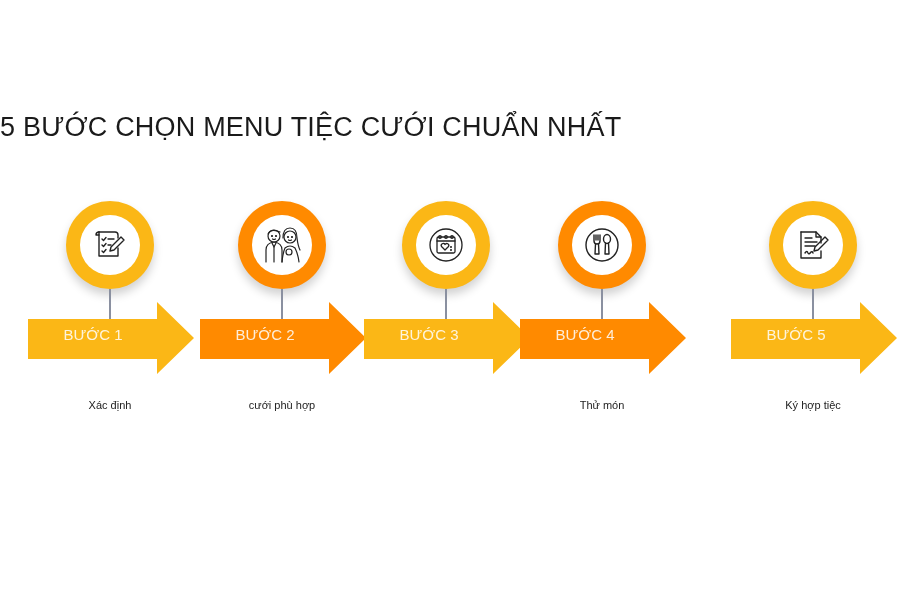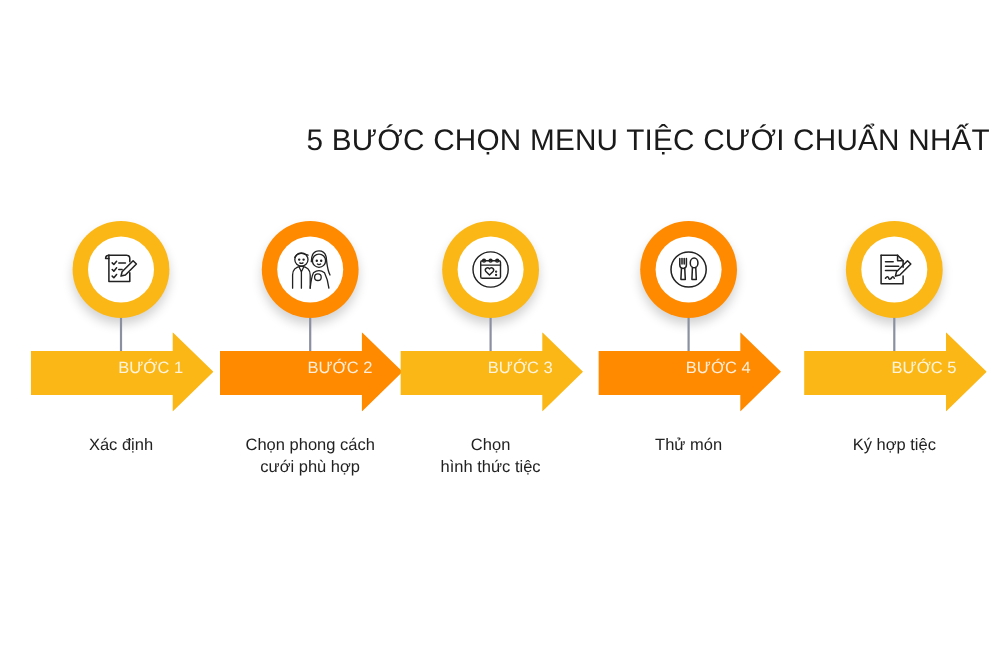--- a/index.html
+++ b/index.html
@@ -1,31 +1,31 @@
 <!DOCTYPE html>
 <html><head>
   <meta charset="utf-8">
   <style>
     html, body { margin: 0; padding: 0; background: #ffffff; }
     body { width: 900px; height: 600px; position: relative; overflow: hidden;
            font-family: "Liberation Sans", "DejaVu Sans", sans-serif; }
-    .title { position: absolute; left: 0; top: 112px; width: 900px; text-align: right;
+    .title { position: absolute; left: 0; top: 112px; width: 900px; text-align: left;
              font-size: 27px; color: #1a1a1a; letter-spacing: 0.2px; font-weight: normal; }
     .step { position: absolute; top: 0; width: 170px; height: 600px; }
     .circle { position: absolute; width: 88px; height: 88px; border-radius: 50%;
               left: 38px; top: 201px; box-shadow: 0 6px 10px rgba(0,0,0,0.18); }
     .circle .inner { position: absolute; left: 14px; top: 14px; width: 60px; height: 60px;
                      border-radius: 50%; background: #ffffff; display: flex;
                      align-items: center; justify-content: center; }
     .connector { position: absolute; left: 81px; top: 289px; width: 2px; height: 31px; background: #8a90a0; }
     .arrow { position: absolute; left: 0; top: 302px; width: 166px; height: 72px; }
     .arrow-label { position: absolute; left: 0; top: 326px; width: 130px; text-align: center;
-                   color: #ffffff; font-size: 15px; opacity: 0.85; padding-left: 44px; }
+                   color: #ffffff; font-size: 15px; opacity: 0.85; }
     .desc { position: absolute; left: -10px; top: 395px; width: 184px; text-align: center;
-            color: #222222; font-size: 15px; line-height: 20px; }
+            color: #222222; font-size: 11px; line-height: 20px; }
     svg { display: block; }
   </style>
 </head>
 <body>
 
 <div class="title">5 BƯỚC CHỌN MENU TIỆC CƯỚI CHUẨN NHẤT</div>
 
 <div class="step" style="left:28px;">
   <div class="circle" style="background:#FBB716;">
     <div class="inner">
@@ -77,21 +77,20 @@
         </svg>
       </span>
     </div>
   </div>
   <div class="connector"></div>
   <svg class="arrow" viewBox="0 0 166 72">
     <polygon points="0,17 129,17 129,0 166,36 129,72 129,57 0,57" fill="#FF8A00"></polygon>
   </svg>
   <div class="arrow-label">BƯỚC 2</div>
   <div class="desc">
-    <div>Chọn phong cách</div>
     <div>cưới phù hợp</div>
   </div>
 </div>
 
 <div class="step" style="left:364px;">
   <div class="circle" style="background:#FBB716;">
     <div class="inner">
       <span>
         <svg width="36" height="36" viewBox="0 0 36 36" fill="none" stroke="#222" stroke-width="1.3" stroke-linecap="round" stroke-linejoin="round">
           <circle cx="18" cy="18" r="16"></circle>
@@ -105,27 +104,23 @@
             <circle cx="23" cy="23" r="0.4" fill="#222"></circle>
         </svg>
       </span>
     </div>
   </div>
   <div class="connector"></div>
   <svg class="arrow" viewBox="0 0 166 72">
     <polygon points="0,17 129,17 129,0 166,36 129,72 129,57 0,57" fill="#FBB716"></polygon>
   </svg>
   <div class="arrow-label">BƯỚC 3</div>
-  <div class="desc">
-    <div>Chọn</div>
-    <div>hình thức tiệc</div>
-  </div>
 </div>
 
-<div class="step" style="left:544px;text-decoration:underline;">
+<div class="step" style="left:520px;text-decoration:underline;">
   <div class="circle" style="background:#FF8A00;">
     <div class="inner">
       <span>
         <svg width="36" height="36" viewBox="0 0 36 36" fill="none" stroke="#222" stroke-width="1.4" stroke-linecap="round" stroke-linejoin="round">
           <circle cx="18" cy="18" r="16"></circle>
           <path d="M10 8 v6 q0 3 3 3 q3 0 3 -3 v-6"></path>
           <line x1="12" y1="8" x2="12" y2="13"></line>
             <line x1="14" y1="8" x2="14" y2="13"></line>
           <path d="M11.5 17 l-0.5 10 h4 l-0.5 -10"></path>
           <ellipse cx="23" cy="12" rx="3.5" ry="4.5"></ellipse>

